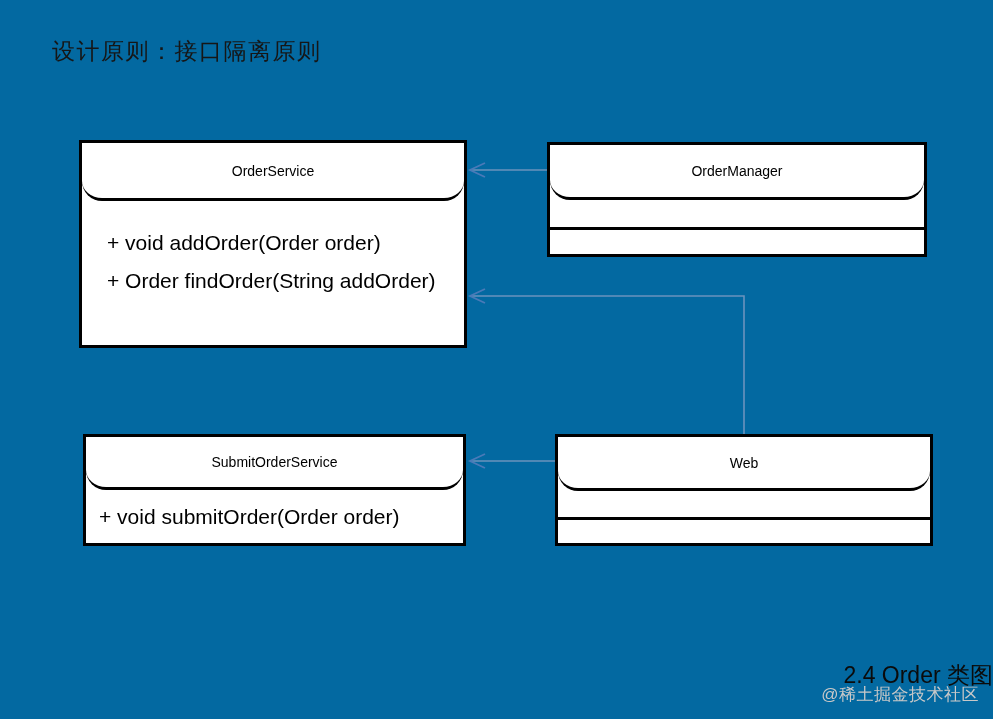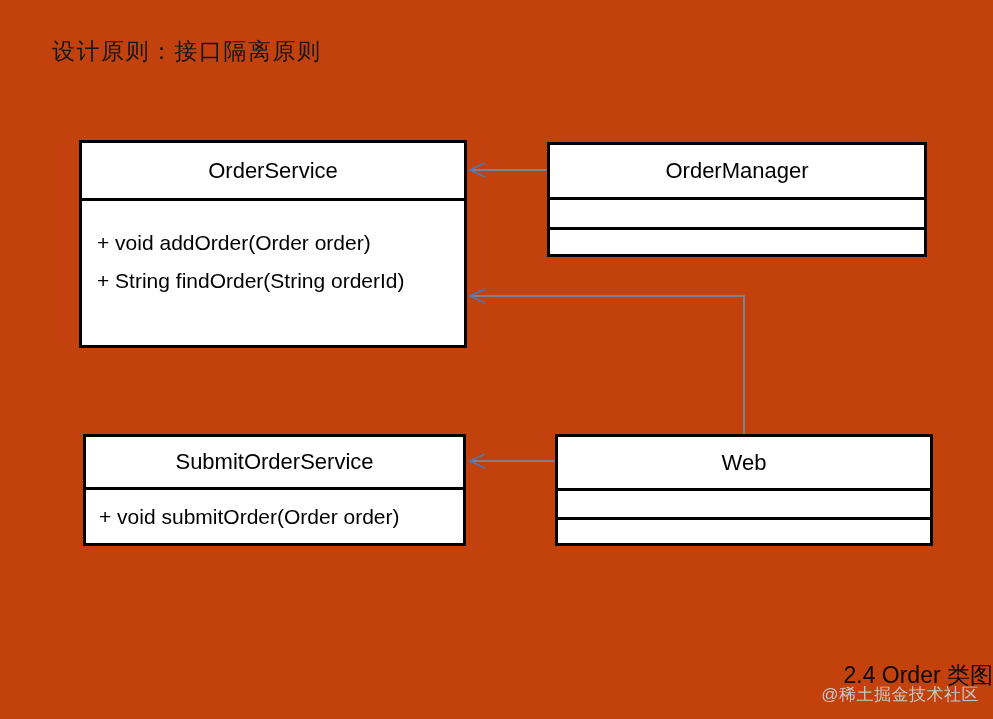--- a/index.html
+++ b/index.html
@@ -4,54 +4,55 @@
 <style>
   * { margin: 0; padding: 0; box-sizing: border-box; }
   html, body { background: #ffffff; }
   body {
     width: 993px; height: 719px;
     position: relative;
     overflow: hidden;
     font-family: "Liberation Sans", sans-serif;
     color: #000;
   }
-  .canvas { position: absolute; inset: 0; background: #c2410c; }
+  .canvas { position: absolute; inset: 0; background: #0369a1; }
 
   .heading {
     position: absolute;
     left: 52px; top: 36px;
     font-family: "Liberation Serif", serif;
     font-size: 23px;
     letter-spacing: 1.5px;
     color: #161616;
     white-space: nowrap;
   }
 
   
   .uml-class {
     position: absolute;
     border: 3px solid #000;
     background: #fff;
   }
   .uml-name {
     display: flex; align-items: center; justify-content: center;
-    font-size: 22px;
+    font-size: 14px;
     color: #000;
     border-bottom: 3px solid #000;
     white-space: nowrap;
+    border-radius: 20px;
   }
   .uml-empty {
     border-bottom: 3px solid #000;
   }
   .uml-empty:last-child { border-bottom: none; }
 
   
   .box-a { left: 79px;  top: 140px; width: 388px; height: 208px; }
   .box-a .uml-name { height: 58px; }
-  .box-a .uml-body { padding: 23px 4px 0 15px; }
+  .box-a .uml-body { padding: 23px 4px 0 25px; }
   .box-a .uml-method { font-size: 21px; line-height: 38px; white-space: nowrap; }
 
   
   .box-b { left: 547px; top: 142px; width: 380px; height: 115px; }
   .box-b .uml-name { height: 55px; }
   .box-b .sec-attr { height: 30px; }
   .box-b .sec-meth { height: 24px; }
 
   
   .box-c { left: 83px;  top: 434px; width: 383px; height: 112px; }
@@ -99,21 +100,21 @@
 <body>
 
 <div class="canvas">
 
   <div class="heading">设计原则：接口隔离原则</div>
 
   <div class="uml-class box-a">
     <div class="uml-name">OrderService</div>
     <div class="uml-body">
       <div class="uml-method">+ void addOrder(Order order)</div>
-      <div class="uml-method">+ String findOrder(String orderId)</div>
+      <div class="uml-method">+ Order findOrder(String addOrder)</div>
     </div>
   </div>
 
   <div class="uml-class box-c">
     <div class="uml-name">SubmitOrderService</div>
     <div class="uml-body">
       <div class="uml-method">+ void submitOrder(Order order)</div>
     </div>
   </div>
 

